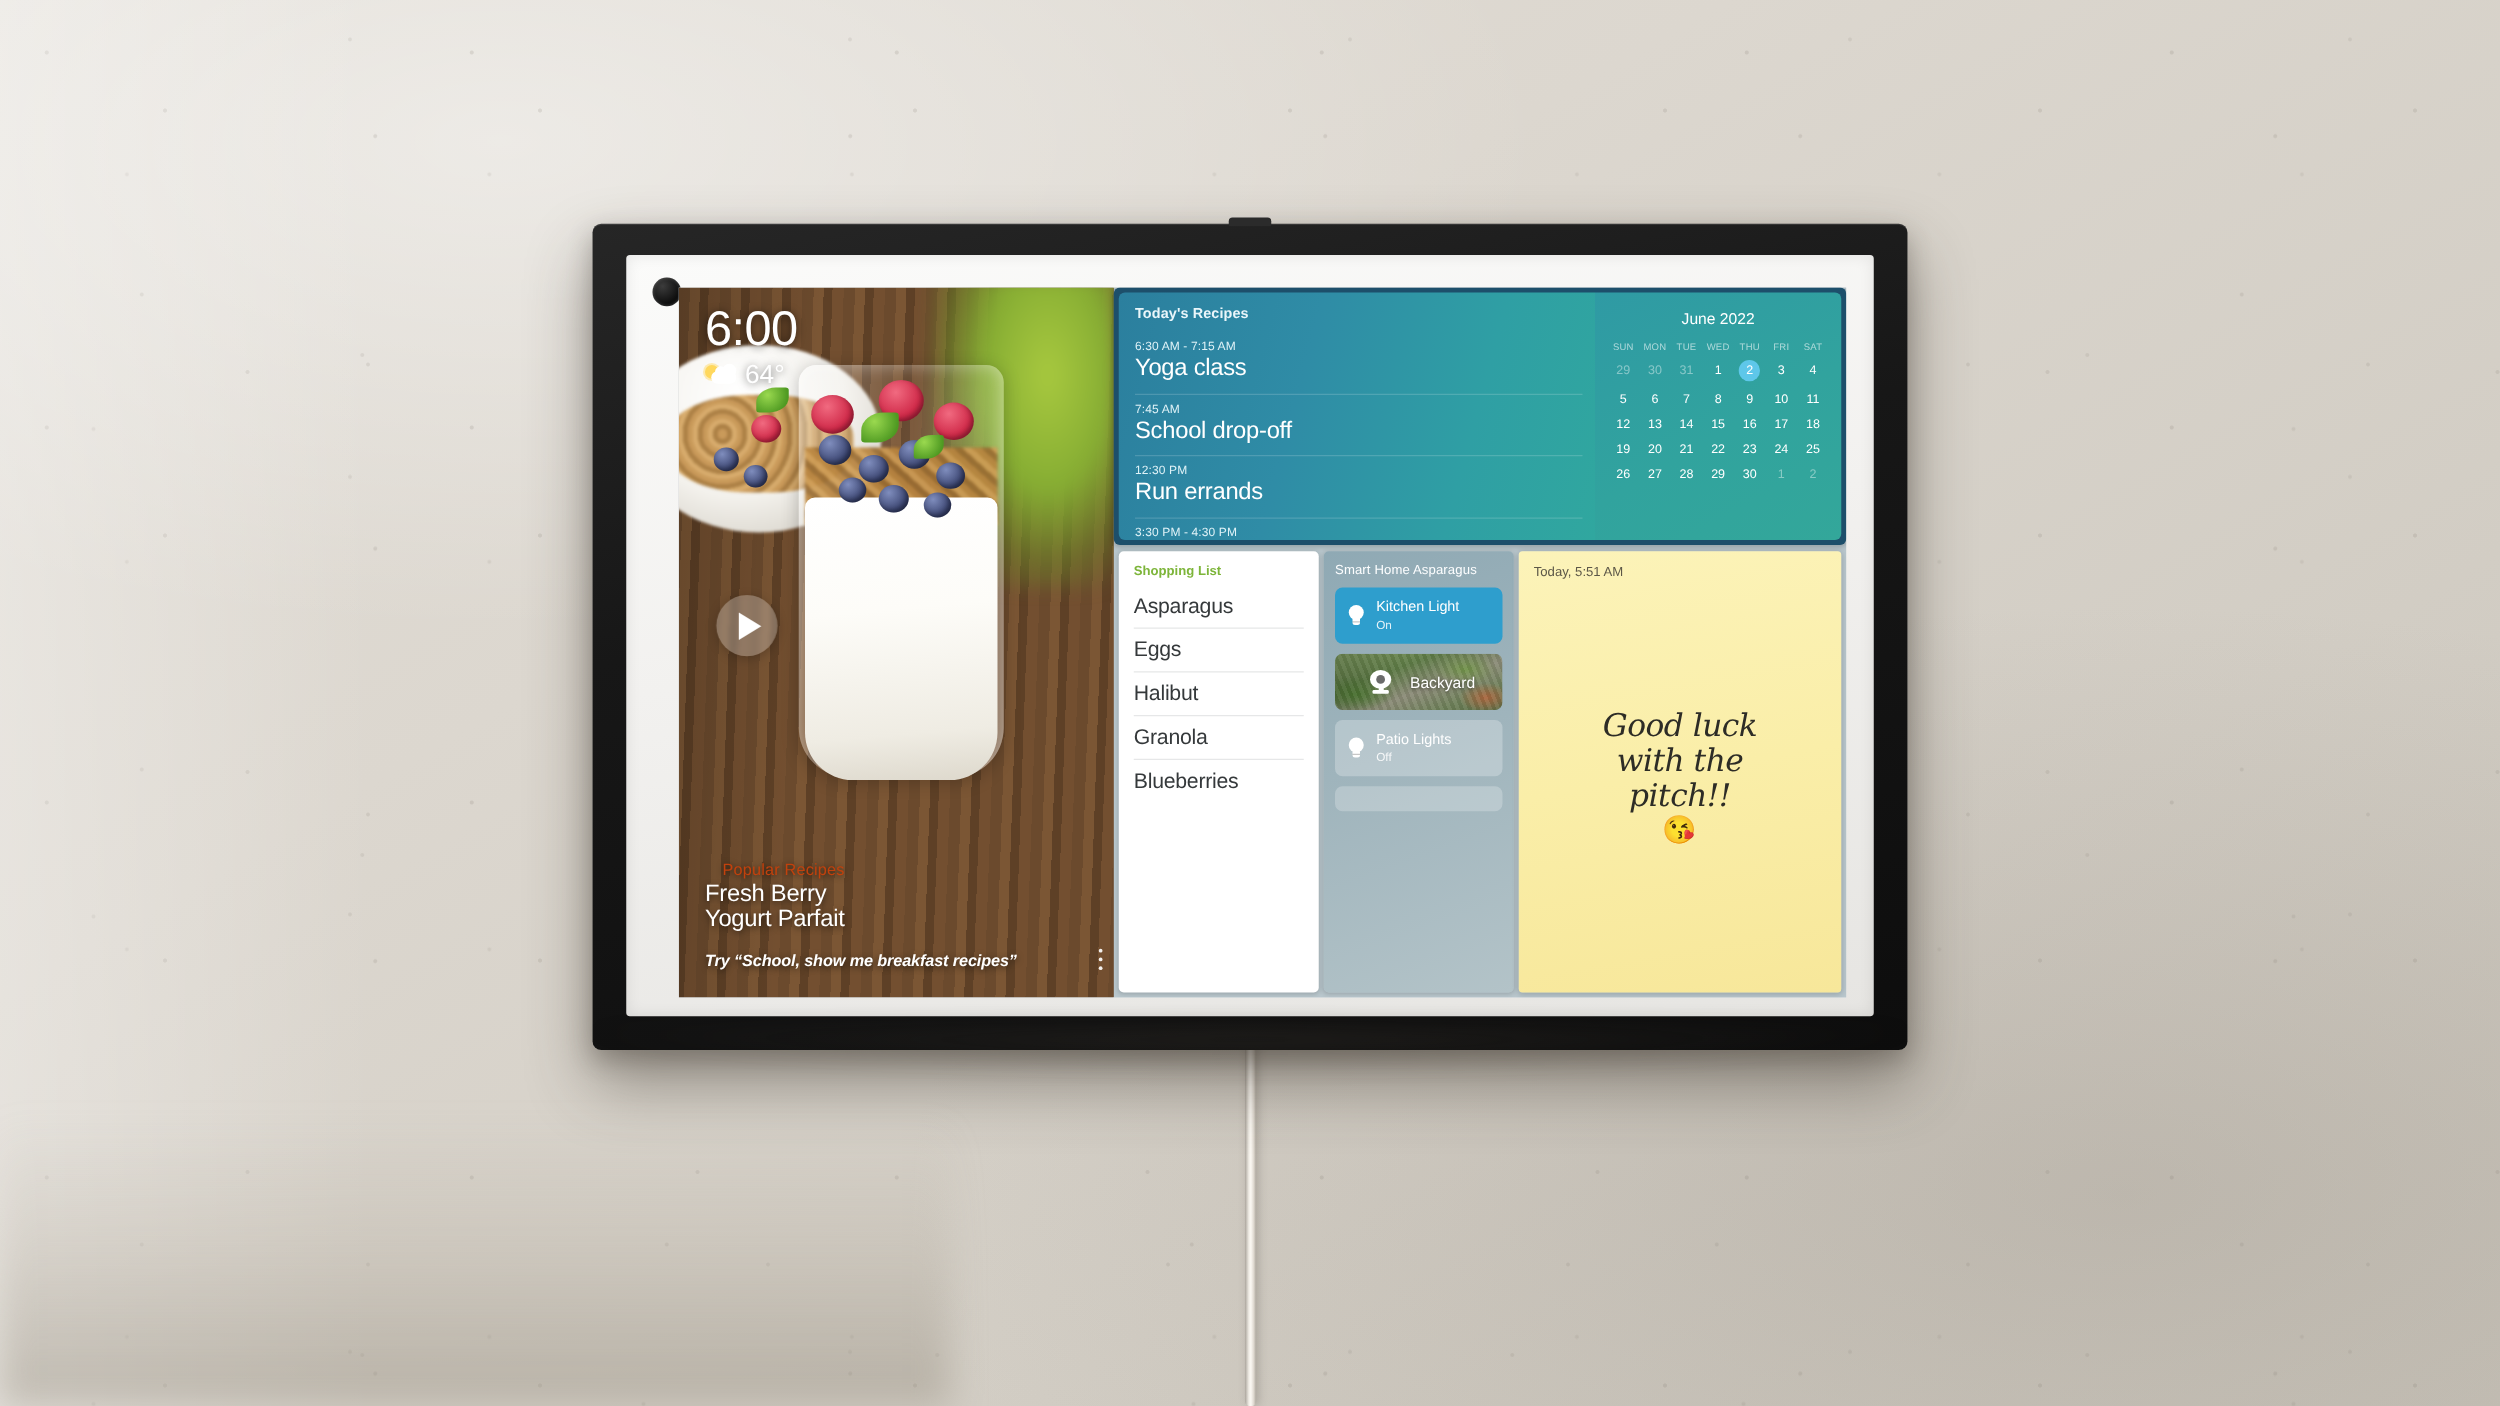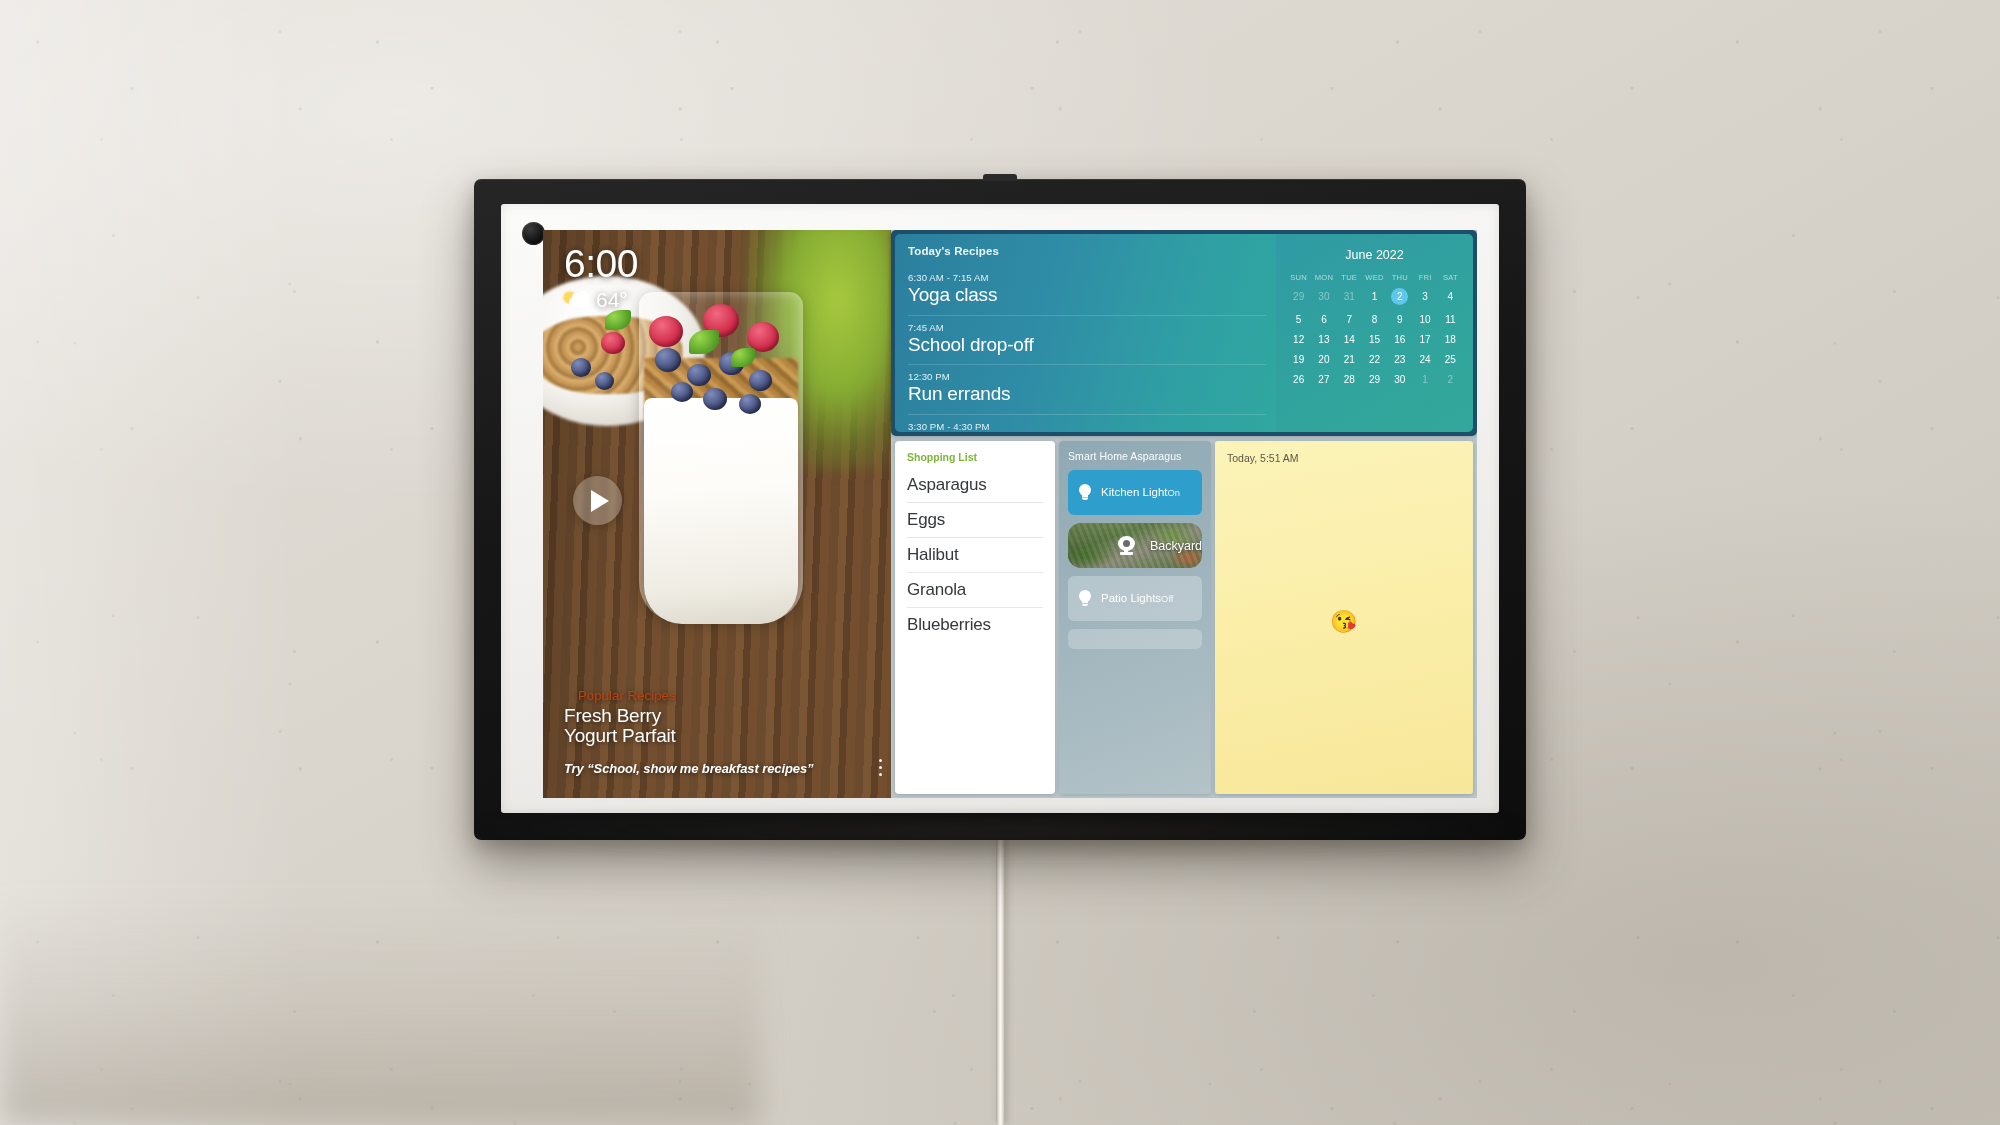--- a/index.html
+++ b/index.html
@@ -218,40 +218,40 @@
     border-radius:4px; padding:9px 9px 0; overflow:hidden;
     box-shadow:0 1px 4px rgba(0,0,0,.18);
   }
   .smart-head{ color:#fdfeff; font-size:10.5px; margin-bottom:8px; letter-spacing:.1px; }
   .sh-tile{
     height:45px; border-radius:6px; margin-bottom:8px; display:flex; align-items:center;
     padding:0 10px; gap:9px; position:relative; overflow:hidden;
   }
   .sh-tile.on{ background:#2e9ecd; }
   .sh-tile.off{ background:rgba(255,255,255,.26); }
-  .sh-tile.cam{ padding:0; align-items:center; justify-content:flex-end;border-radius:13px; }
+  .sh-tile.cam{ padding:16px; align-items:center; justify-content:flex-start; }
   .cam-photo{
     position:absolute; inset:0;
     background:
       radial-gradient(ellipse 34% 46% at 12% 72%, #4e7a32 0%, rgba(78,122,50,0) 70%),
       radial-gradient(ellipse 26% 40% at 78% 28%, #6f9147 0%, rgba(111,145,71,0) 72%),
       radial-gradient(ellipse 22% 36% at 90% 78%, #a9643c 0%, rgba(169,100,60,0) 72%),
       linear-gradient(160deg,#7d9a5e 0%,#5d7a45 32%,#8a8a76 58%,#6d7f58 80%,#566b42 100%);
   }
   .cam-photo::after{
     content:""; position:absolute; inset:0;
     background:
       linear-gradient(110deg, rgba(0,0,0,.18), rgba(0,0,0,0) 38%),
       repeating-linear-gradient(68deg, rgba(255,255,255,.07) 0 3px, rgba(0,0,0,.05) 3px 6px);
   }
   .bulb{ width:14px; height:17px; position:relative; flex:0 0 14px; }
   .bulb b{ position:absolute; left:1px; top:0; width:12px; height:12px; border-radius:50%; background:#fff; display:block; }
   .bulb i{ position:absolute; left:4px; top:11px; width:6px; height:5px; background:#fff; border-radius:0 0 2px 2px; display:block; }
   .bulb i::after{ content:""; position:absolute; left:0; top:2px; width:6px; height:1px; background:rgba(0,0,0,.22); }
-  .sh-txt{ display:flex; flex-direction:row; }
+  .sh-txt{ display:flex; flex-direction:column; }
   .sh-name{ color:#fff; font-size:11.5px; font-weight:400; line-height:1.15; }
   .sh-state{ color:rgba(255,255,255,.88); font-size:9.4px; margin-top:1px; }
   .cam-icon{
     position:relative; z-index:2; width:17px; height:19px; margin:0 6px 0 12px; flex:0 0 17px;
   }
   .cam-icon .lens{ position:absolute; left:0; top:0; width:17px; height:15px; border-radius:50%;
     background:#fff; }
   .cam-icon .lens::after{ content:""; position:absolute; left:5px; top:4px; width:7px; height:7px;
     border-radius:50%; background:#6b6b6b; }
   .cam-icon .stand{ position:absolute; left:6.5px; top:13px; width:4px; height:4px; background:#fff; }
@@ -478,20 +478,25 @@
                   <span class="sh-state">Off</span>
                 </span>
               </div>
 
               <div class="sh-tile partial"></div>
             </div>
 
             <div class="note-card">
               <div class="note-time">Today, 5:51 AM</div>
               <div class="note-body">
+                <div class="note-text">
+                  <span>Good luck</span><br>
+                  <span>with the</span><br>
+                  <span>pitch!!</span>
+                </div>
                 <div class="note-emoji">😘</div>
               </div>
             </div>
 
           </div>
         </div>
 
       </div>
     </div>
   </div>

